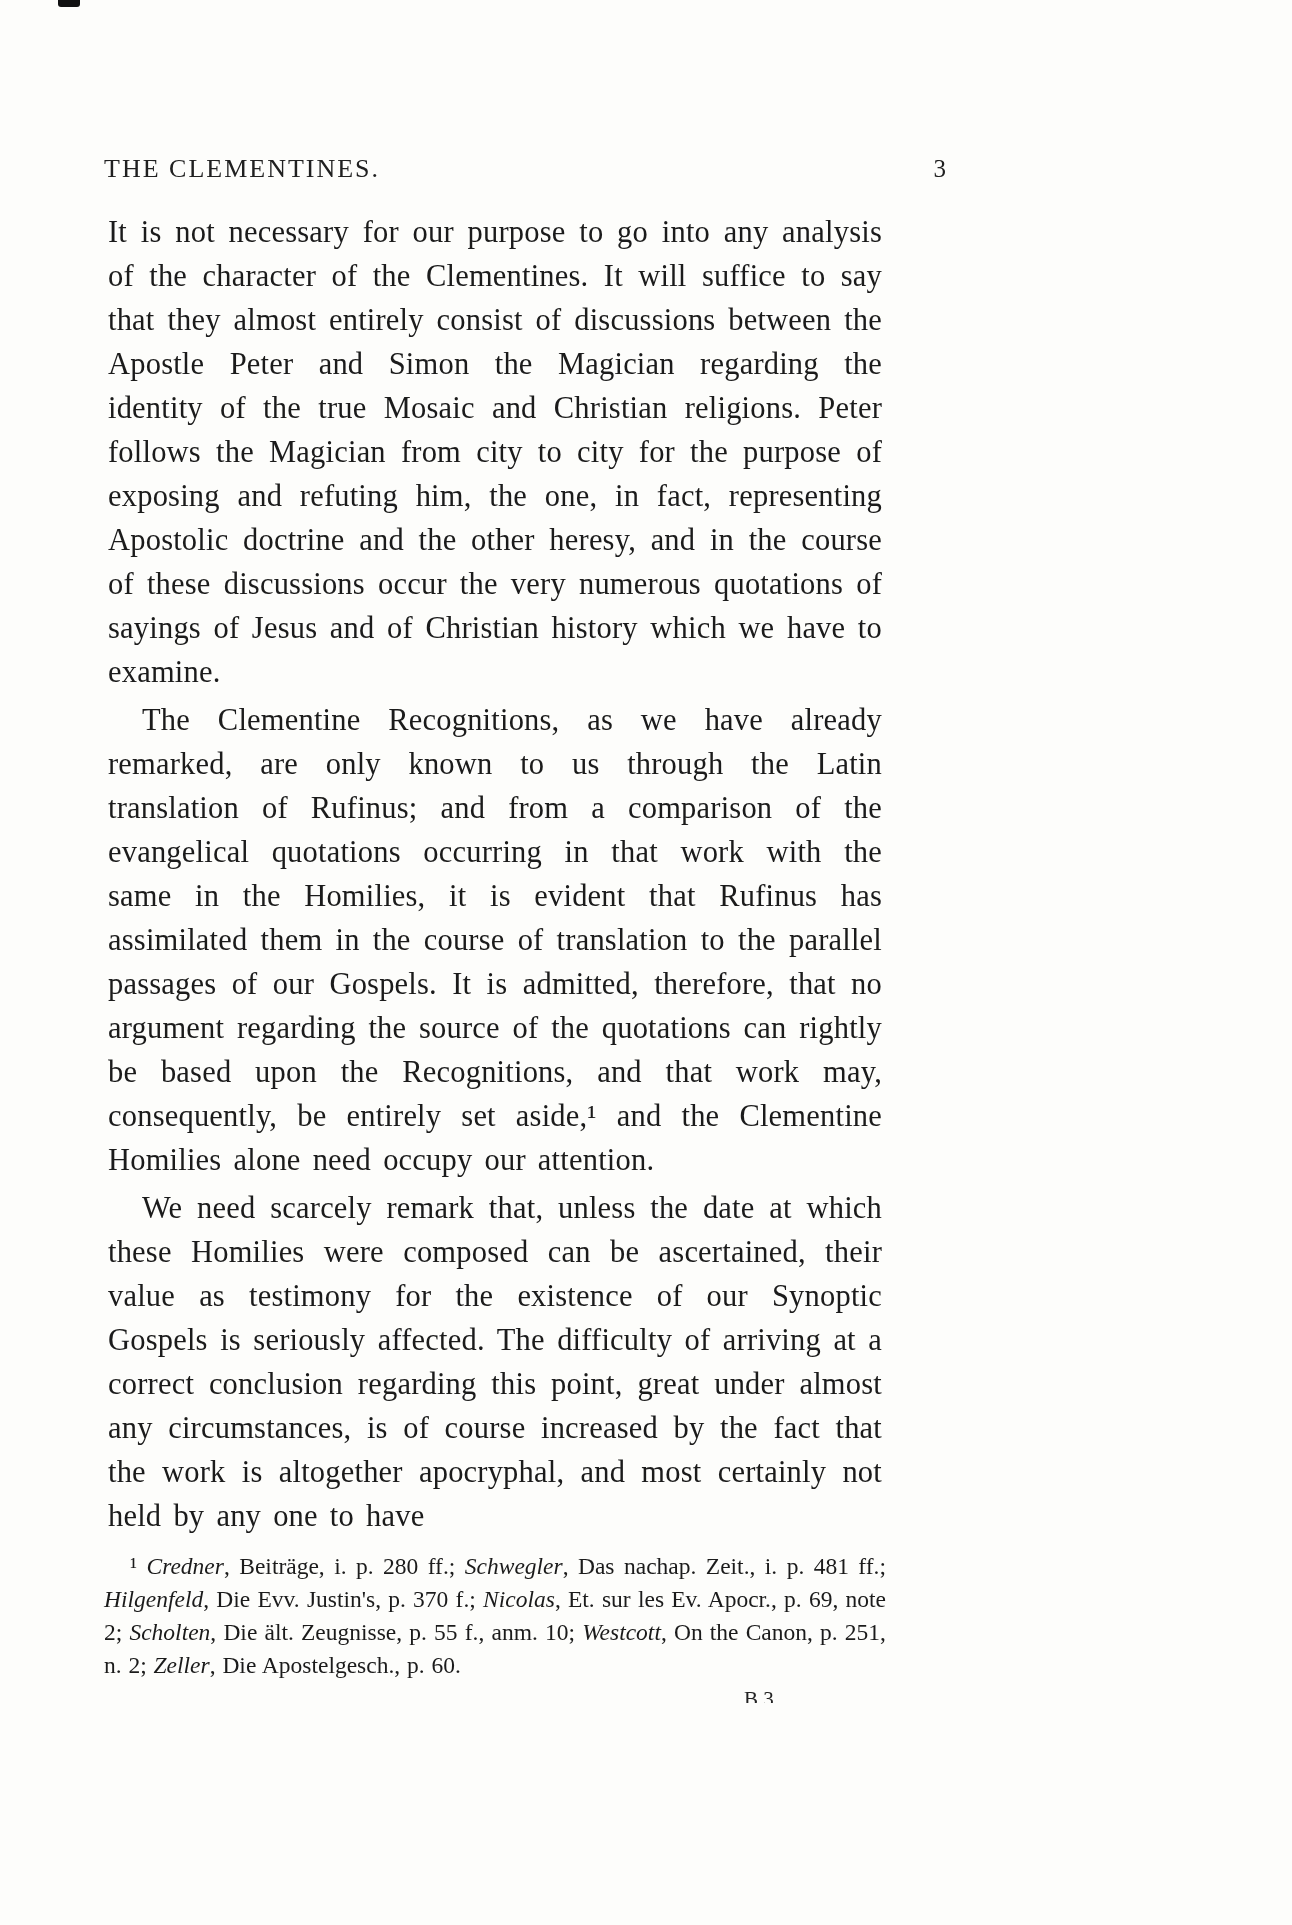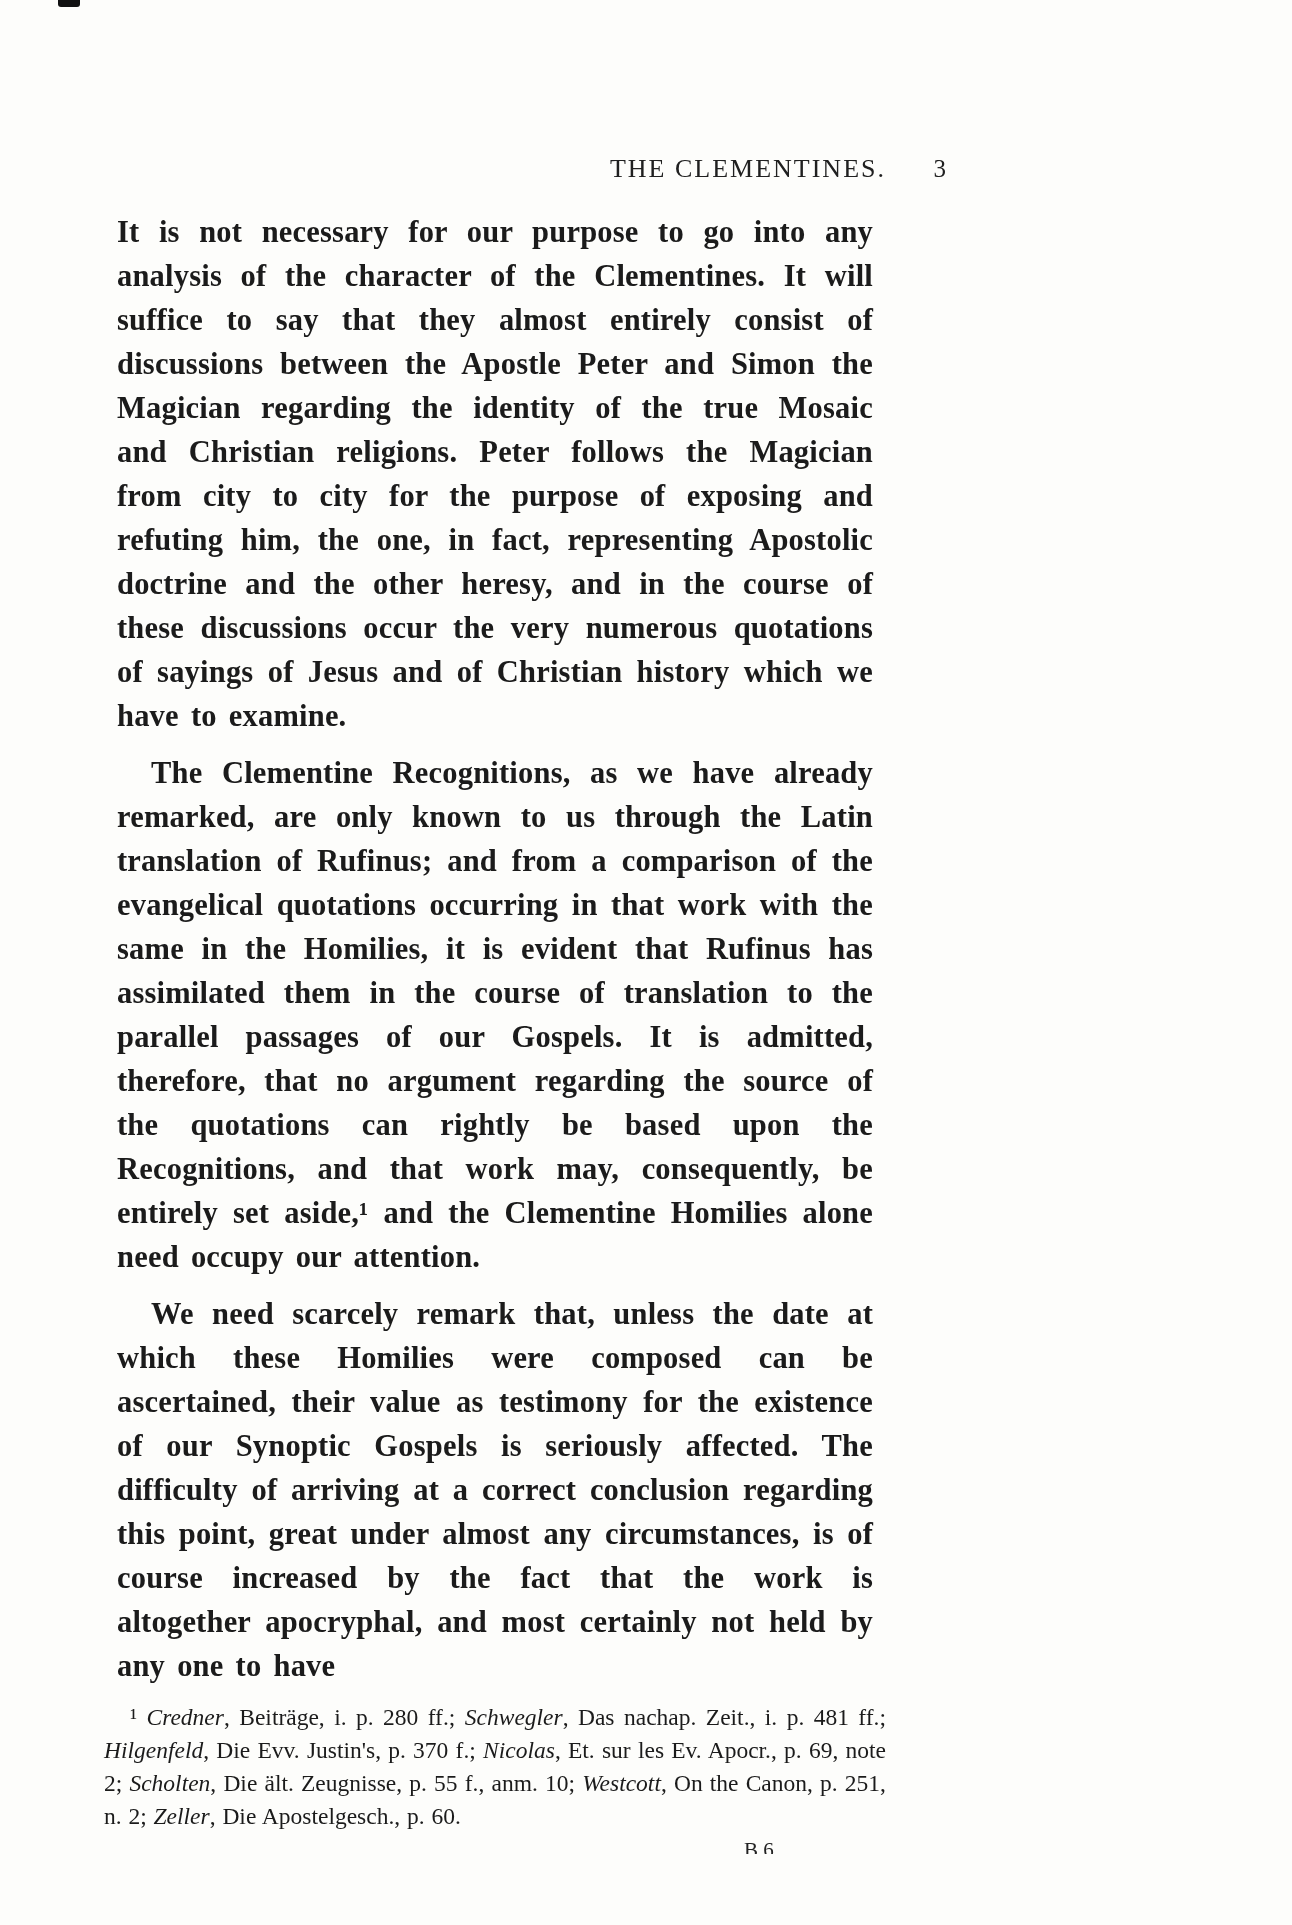--- a/index.html
+++ b/index.html
@@ -28,43 +28,42 @@
   }
   .content {
     position: absolute;
     left: 104px;
     top: 154px;
     width: 782px;
   }
   .running-head {
     position: relative;
     width: 100%;
-    text-align: right;
+    text-align: left;
     font-size: 26px;
     letter-spacing: 2px;
     color: #202020;
   }
   .folio {
     position: absolute;
     top: 1px;
     right: -60px;
     letter-spacing: 0;
     font-size: 25px;
   }
   .body-text {
     margin-top: 26px;
   }
   .body-text p {
-    margin: 13px;
+    margin: 4px;
     font-size: 30.5px;
     line-height: 44px;
     text-align: justify;
     word-spacing: 0.14em;
     letter-spacing: 0.2px;
-    font-weight: bold;
   }
   .body-text p.indent {
     text-indent: 34px;
   }
   .footnote {
     margin-top: 12px;
     font-size: 23.5px;
     line-height: 33px;
     text-align: justify;
     text-indent: 26px;
@@ -94,16 +93,16 @@
     </div>
 
     <div class="body-text">
       <p>It is not necessary for our purpose to go into any analysis of the character of the Clementines.  It will suffice to say that they almost entirely consist of discussions between the Apostle Peter and Simon the Magician regarding the identity of the true Mosaic and Christian religions.  Peter follows the Magician from city to city for the purpose of exposing and refuting him, the one, in fact, representing Apostolic doctrine and the other heresy, and in the course of these discussions occur the very numerous quotations of sayings of Jesus and of Christian history which we have to examine.</p>
       <p class="indent">The Clementine Recognitions, as we have already remarked, are only known to us through the Latin translation of Rufinus; and from a comparison of the evangelical quotations occurring in that work with the same in the Homilies, it is evident that Rufinus has assimilated them in the course of translation to the parallel passages of our Gospels.  It is admitted, therefore, that no argument regarding the source of the quotations can rightly be based upon the Recognitions, and that work may, consequently, be entirely set aside,¹ and the Clementine Homilies alone need occupy our attention.</p>
       <p class="indent">We need scarcely remark that, unless the date at which these Homilies were composed can be ascertained, their value as testimony for the existence of our Synoptic Gospels is seriously affected.  The difficulty of arriving at a correct conclusion regarding this point, great under almost any circumstances, is of course increased by the fact that the work is altogether apocryphal, and most certainly not held by any one to have</p>
     </div>
 
     <div class="footnote"><span>¹ </span><i>Credner</i><span>, Beiträge, i. p. 280 ff.; </span><i>Schwegler</i><span>, Das nachap. Zeit., i. p. 481 ff.; </span><i>Hilgenfeld</i><span>, Die Evv. Justin's, p. 370 f.; </span><i>Nicolas</i><span>, Et. sur les Ev. Apocr., p. 69, note 2; </span><i>Scholten</i><span>, Die ält. Zeugnisse, p. 55 f., anm. 10; </span><i>Westcott</i><span>, On the Canon, p. 251, n. 2; </span><i>Zeller</i><span>, Die Apostelgesch., p. 60.</span></div>
 
-    <div class="signature">B 6</div>
+    <div class="signature">B 3</div>
 
   </div>
 </div>
 
 </body></html>

